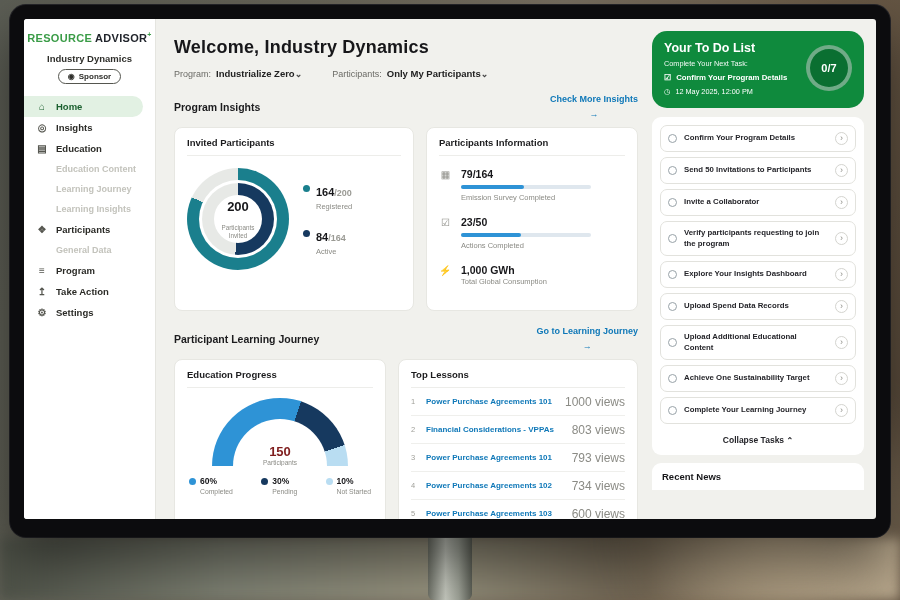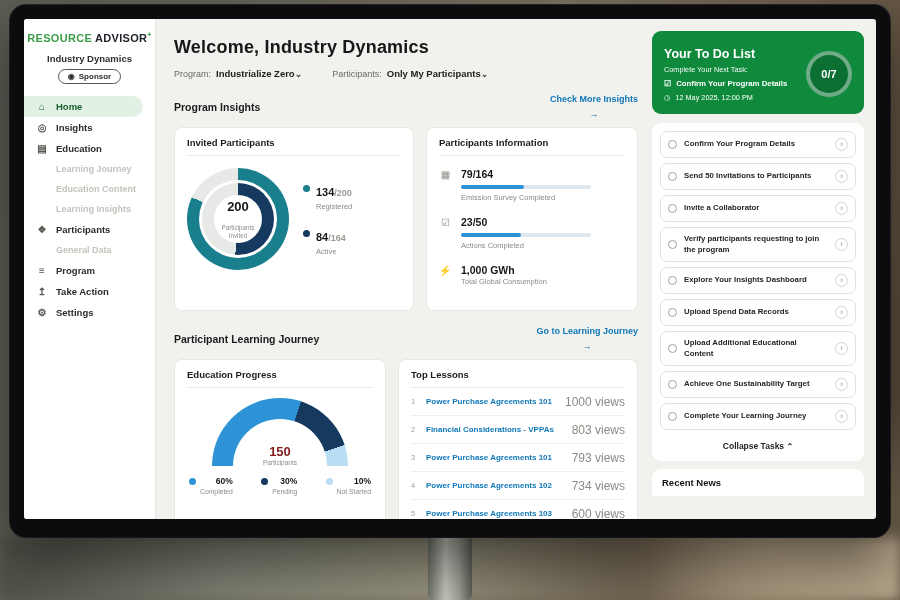--- a/index.html
+++ b/index.html
@@ -87,36 +87,36 @@
   .info-label { font-size:7.5px; color:#8b8b85; margin-top:1px; }
 
   .card-edu { width:212px; min-width:212px; }
   .gauge-zone { display:flex; flex-direction:column; align-items:center; padding-top:10px; }
   .gauge { position:relative; width:136px; height:68px; overflow:hidden; }
   .gauge-arc { position:absolute; left:0; top:0; width:136px; height:136px; border-radius:50%; }
   .gauge-hole { position:absolute; left:21px; top:21px; width:94px; height:94px; border-radius:50%; background:#fff; }
   .gauge-text { position:absolute; left:0; right:0; bottom:0; text-align:center; }
   .gauge-text .gv { font-size:13px; font-weight:bold; color:#7f1d1d; }
   .gauge-text .gl { font-size:6.5px; color:#8b8b85; }
-  .g-legend { display:flex; justify-content:space-between; width:100%; padding:10px 2px 0;text-align:right; }
+  .g-legend { display:flex; justify-content:space-between; width:100%; padding:10px 2px 0; }
   .gleg { display:flex; gap:4px; }
   .gleg .dot { margin-top:2px; }
   .glv { font-size:8.5px; font-weight:bold; color:#17171a; }
   .gll { font-size:6.8px; color:#8b8b85; margin-top:2px; }
 
   .card-lessons { flex:1; }
   .lesson { display:flex; align-items:center; gap:8px; padding:6.5px 0; border-bottom:1px solid #efefec; }
   .lesson:last-child { border-bottom:none; }
   .lesson .rank { font-size:7.5px; color:#a0a09a; width:7px; }
   .lesson .ltitle { flex:1; font-size:8px; font-weight:bold; color:var(--link); cursor:pointer; }
   .lesson .views { font-size:12px; color:#8b8b85; white-space:nowrap; }
 
   
   .todo { width:226px; min-width:226px; padding:12px 12px 0 2px; display:flex; flex-direction:column; }
-  .todo-card { background:var(--green); border-radius:9px; color:#fff; padding:16px 12px 12px; display:flex; gap:16px; }
+  .todo-card { background:var(--green); border-radius:15px; color:#fff; padding:10px 12px 12px; display:flex; gap:16px; }
   .todo-left { flex:1; min-width:0; }
   .todo-title { font-size:12.5px; font-weight:bold; }
   .todo-sub { font-size:7.3px; margin-top:4px; opacity:.95; }
   .todo-next { display:flex; align-items:flex-start; gap:5px; margin-top:5px; font-size:7.8px; font-weight:bold; }
   .todo-next .cbx { font-size:8px; }
   .todo-due { display:flex; align-items:center; gap:5px; margin-top:5px; font-size:7.3px; }
   .todo-ring { width:46px; height:46px; min-width:46px; border-radius:50%;
     border:4.5px solid rgba(255,255,255,.42); background:var(--greenDark);
     display:flex; align-items:center; justify-content:center; font-size:11px; font-weight:bold;
     align-self:flex-start; margin-top:4px; }
@@ -161,24 +161,24 @@
         </div>
         <div class="nav-item">
           <span class="nav-ic">◎</span>
           <span>Insights</span>
         </div>
         <div class="nav-item">
           <span class="nav-ic">▤</span>
           <span>Education</span>
         </div>
         <div class="nav-item sub">
+          <span>Education Content</span>
+        </div>
+        <div class="nav-item sub">
           <span>Learning Journey</span>
-        </div>
-        <div class="nav-item sub">
-          <span>Education Content</span>
         </div>
         <div class="nav-item sub">
           <span>Learning Insights</span>
         </div>
         <div class="nav-item">
           <span class="nav-ic">❖</span>
           <span>Participants</span>
         </div>
         <div class="nav-item sub">
           <span>General Data</span>
@@ -236,21 +236,21 @@
               <div class="d-inner" style="background: conic-gradient(var(--navy) 0 184.39024390243904deg, var(--ring) 184.39024390243904deg 360deg);"></div>
               <div class="d-center">
                 <div class="cv">200</div>
                 <div class="cl">Participants Invited</div>
               </div>
             </div>
             <div class="inv-legend">
               <div class="leg">
                 <span class="dot teal"></span>
                 <div>
-                  <span class="lv">134</span><span class="lt">/200</span>
+                  <span class="lv">164</span><span class="lt">/200</span>
                   <div class="ll">Registered</div>
                 </div>
               </div>
               <div class="leg">
                 <span class="dot navy"></span>
                 <div>
                   <span class="lv">84</span><span class="lt">/164</span>
                   <div class="ll">Active</div>
                 </div>
               </div>

